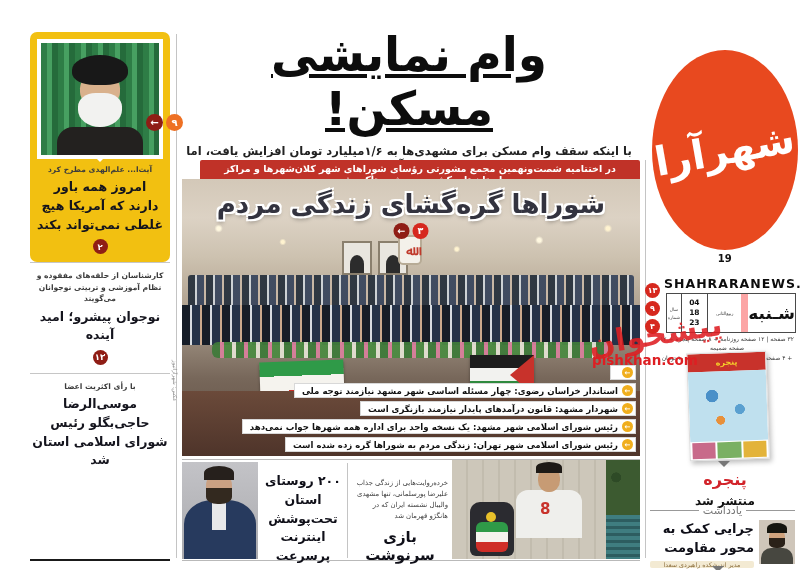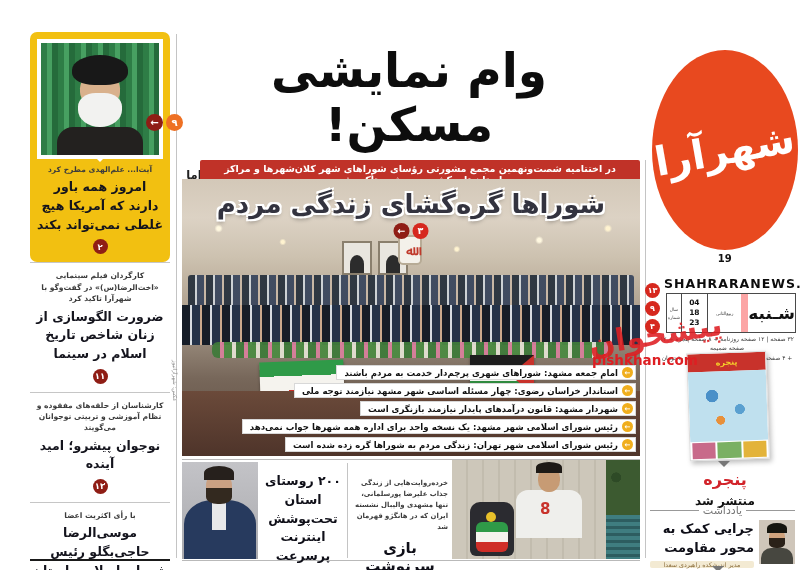--- a/index.html
+++ b/index.html
@@ -5,21 +5,21 @@
   html,body{margin:0;padding:0;background:#fff;}
   .page{position:relative;width:800px;height:570px;background:#fff;overflow:hidden;
         font-family:"DejaVu Sans","Liberation Sans",sans-serif;direction:rtl;color:#111;}
   .abs{position:absolute;}
   .ltr{direction:ltr;}
   .numc{display:inline-flex;align-items:center;justify-content:center;border-radius:50%;
         color:#fff;font-weight:bold;line-height:1;}
   .orange{background:#ee7023;} .maroon{background:#8f1d15;} .red{background:#d6281e;}
   
   .lead{left:183px;top:28px;width:452px;text-align:center;}
-  .lead h1{margin:16px;font-size:47px;line-height:1.15;font-weight:bold;color:#0d0d0d;letter-spacing:-1px;}
+  .lead h1{margin:0;font-size:47px;line-height:1.15;font-weight:bold;color:#0d0d0d;letter-spacing:-1px;text-decoration:underline;}
   .lead .sub{margin-top:8px;font-size:11.5px;font-weight:bold;color:#222;}
   .lead-pages{left:146px;top:114px;display:flex;gap:3px;align-items:center;}
   
   .sidebar{left:30px;top:32px;width:140px;height:527px;border-bottom:2px solid #1a1a1a;}
   .ycard{background:#f2c011;border-radius:7px;padding:7px 7px 8px;text-align:center;}
   .yphoto{position:relative;background:repeating-linear-gradient(90deg,#2e7d46 0 6px,#47a061 6px 11px,#256b3b 11px 17px);
           border:4px solid #fff;height:112px;overflow:hidden;}
   .turban{position:absolute;left:50%;top:12px;width:56px;height:30px;margin-left:-28px;background:#181818;border-radius:50% 50% 40% 40%;}
   .face{position:absolute;left:50%;top:30px;width:40px;height:34px;margin-left:-20px;background:#d9b18c;border-radius:45%;}
   .beard{position:absolute;left:50%;top:50px;width:44px;height:34px;margin-left:-22px;background:#f2f2f0;border-radius:40% 40% 50% 50%;}
@@ -77,21 +77,21 @@
       background:linear-gradient(180deg,#c3c3c7,#a9a9ad);}
   .man-head{position:absolute;left:24px;top:10px;width:26px;height:30px;background:#caa183;border-radius:45%;}
   .man-hair{position:absolute;left:22px;top:4px;width:30px;height:14px;background:#26201c;border-radius:50% 50% 0 0;}
   .man-beard{position:absolute;left:24px;top:26px;width:26px;height:16px;background:#33291f;border-radius:0 0 45% 45%;}
   .man-suit{position:absolute;left:2px;top:38px;width:72px;height:60px;background:#273a5e;border-radius:40% 40% 0 0;}
   .man-shirt{position:absolute;left:30px;top:40px;width:14px;height:28px;background:#e8e8ea;}
   .botA-text{left:262px;top:468px;width:82px;text-align:center;}
   .botA-text .kick{font-size:6.9px;}
   .botA-title{font-size:12.5px;font-weight:bold;line-height:1.5;margin-top:4px;color:#0f0f18;}
   .botB-text{left:352px;top:478px;width:96px;text-align:right;}
-  .botB-kick{font-size:6.9px;color:#3c3c3c;font-weight:bold;line-height:1.6;}
+  .botB-kick{font-size:6.9px;color:#3c3c3c;font-weight:normal;line-height:1.6;}
   .botB-title{font-size:15px;font-weight:bold;margin-top:6px;color:#0f0f18;text-align:center;}
   .botB-photo{left:452px;top:460px;width:188px;height:99px;overflow:hidden;
       background:repeating-linear-gradient(90deg,#cdc7ba 0 14px,#c2bcae 14px 16px),linear-gradient(180deg,#d0cabd,#bfb9ab);}
   .foliage{position:absolute;right:0;top:0;width:34px;height:58px;background:radial-gradient(circle 8px at 30% 30%,#2e4a26 0 60%,transparent 65%),#3c5a30;}
   .blinds{position:absolute;right:0;bottom:0;width:34px;height:44px;background:repeating-linear-gradient(180deg,#3f7d80 0 4px,#2d5d60 4px 7px);}
   .vb-head{position:absolute;left:86px;top:6px;width:22px;height:26px;background:#c79b74;border-radius:45%;}
   .vb-hair{position:absolute;left:84px;top:2px;width:26px;height:11px;background:#1e1a16;border-radius:50% 50% 0 0;}
   .vb-shirt{position:absolute;left:64px;top:30px;width:66px;height:48px;background:#efefec;border-radius:12px 12px 0 0;}
   .vb-num{position:absolute;left:88px;top:40px;color:#c8322b;font-size:15px;font-weight:bold;font-family:"DejaVu Sans",sans-serif;}
   .vb-pack{position:absolute;left:18px;top:42px;width:44px;height:54px;background:#2b2b30;border-radius:10px 10px 6px 6px;}
@@ -152,25 +152,20 @@
         <i class="face"></i>
         <i class="beard"></i>
         <i class="turban"></i>
       </div>
       <div class="tail"></div>
       <div class="kick">آیت‌ا... علم‌الهدی مطرح کرد</div>
       <div class="sb-title">امروز همه باور دارند که آمریکا هیچ غلطی نمی‌تواند بکند</div>
       <span class="numc maroon sb-num">۲</span>
     </div>
 
-    <div class="sb-item">
-      <div class="kick">کارگردان فیلم سینمایی «اخت‌الرضا(س)» در گفت‌وگو با شهرآرا تاکید کرد</div>
-      <div class="sb-title">ضرورت الگوسازی از زنان شاخص تاریخ اسلام در سینما</div>
-      <span class="numc maroon sb-num">۱۱</span>
-    </div>
 
     <div class="sb-item">
       <div class="kick">کارشناسان از حلقه‌های مفقوده و نظام آموزشی و تربیتی نوجوانان می‌گویند</div>
       <div class="sb-title">نوجوان پیشرو؛ امید آینده</div>
       <span class="numc maroon sb-num">۱۳</span>
     </div>
 
     <div class="sb-item">
       <div class="kick">با رأی اکثریت اعضا</div>
       <div class="sb-title">موسی‌الرضا حاجی‌بگلو رئیس شورای اسلامی استان شد</div>
@@ -214,21 +209,20 @@
 
     <div class="ph-title">شوراها گره‌گشای زندگی مردم</div>
     <div class="ph-pages">
       <span class="numc red" style="width:16px;height:16px;font-size:9.5px;">۳</span>
       <span class="numc maroon" style="width:16px;height:16px;font-size:9.5px;">←</span>
     </div>
 
     <div class="bullets">
       <div class="bullet">
           <span class="yc">←</span>
-          <span>امام جمعه مشهد: شوراهای شهری پرچم‌دار خدمت به مردم باشند</span>
         </div>
       <div class="bullet">
           <span class="yc">←</span>
           <span>استاندار خراسان رضوی: چهار مسئله اساسی شهر مشهد نیازمند توجه ملی</span>
         </div>
       <div class="bullet">
           <span class="yc">←</span>
           <span>شهردار مشهد: قانون درآمدهای پایدار نیازمند بازنگری است</span>
         </div>
       <div class="bullet">

